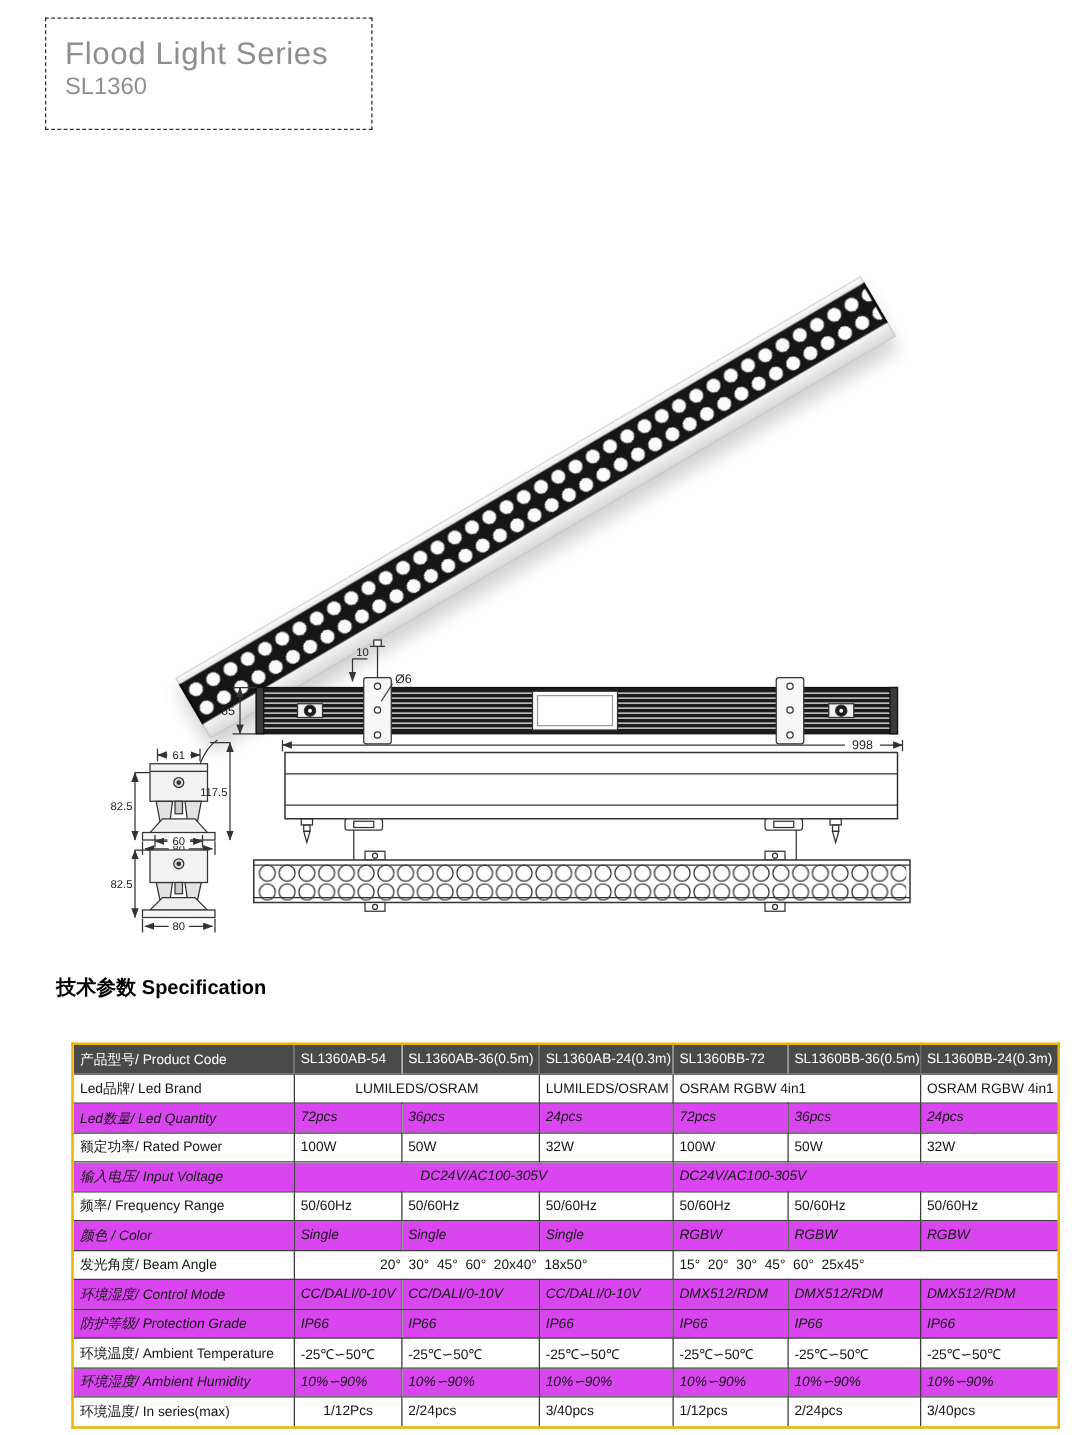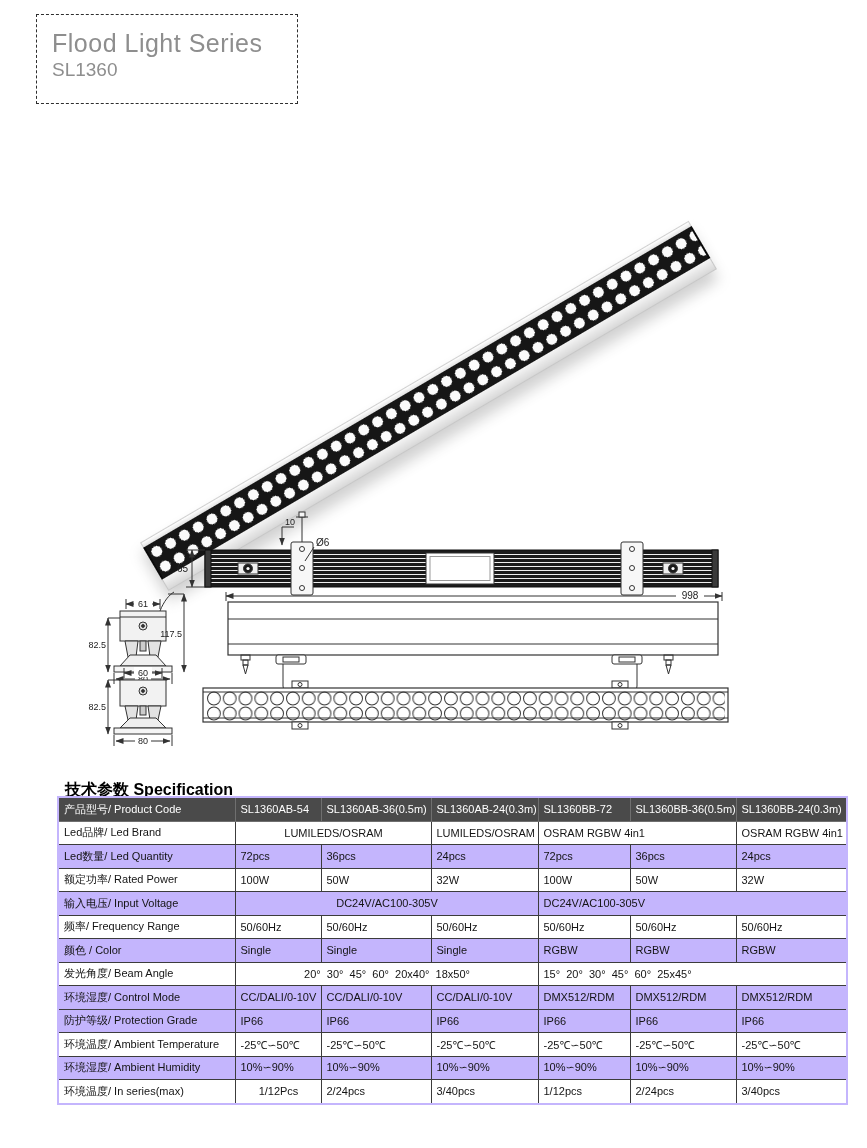--- a/index.html
+++ b/index.html
@@ -34,37 +34,37 @@
   }
   .bar-side { height:12px; background:linear-gradient(#f4f4f4,#d8d8d8); border:1px solid #c7c7c7; border-top:none; }
 
   
   .drawing { position:absolute; left:88px; top:495px; }
   .drawing text { font-size:10px; fill:#222; font-family:"Liberation Sans", sans-serif; }
   .drawing .sm { font-size:9px; }
 
   
   .spec-title {
-    position:absolute; left:65px; top:780px; font-size:16px; font-weight:bold; color:#000;
+    position:absolute; left:45px; top:780px; font-size:16px; font-weight:bold; color:#000;
   }
   .spec-table {
-    position:absolute; left:57px; top:796px; width:789px;
+    position:absolute; left:57px; top:834px; width:789px;
     border-collapse:collapse; table-layout:fixed;
     font-size:11px; color:#141414;
-    border:2px solid #c4b5fd;
+    border:2px solid #eab308;
   }
   .spec-table th, .spec-table td {
     border:1px solid #3c3c3c; padding:3px 4px 3px 5px; height:16.5px;
     text-align:left; white-space:pre; overflow:hidden; font-weight:normal;
   }
   .spec-table thead th {
     background:#4a4a4a; color:#fff; border-color:#6f6f6f; border-top-color:#1a1a1a;
   }
   .spec-table .sub { font-size:11px; }
-  .spec-table tr.shaded td { background:#c4b5fd; }
+  .spec-table tr.shaded td { background:#d946ef;font-style:italic; }
   .spec-table td.ctr { text-align:center; }
 </style>
 </head>
 <body>
 
 <div class="page">
 
   <div class="title-box">
     <div class="title-main">Flood Light Series</div>
     <div class="title-model">SL1360</div>

